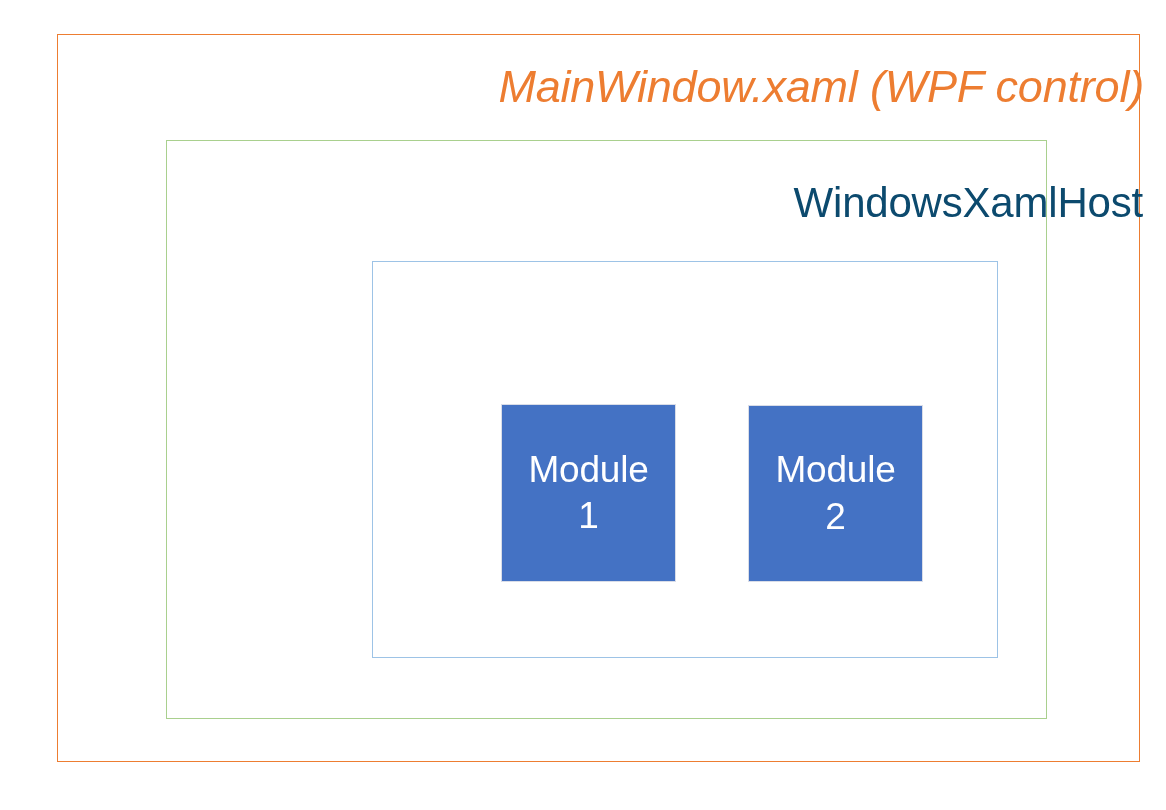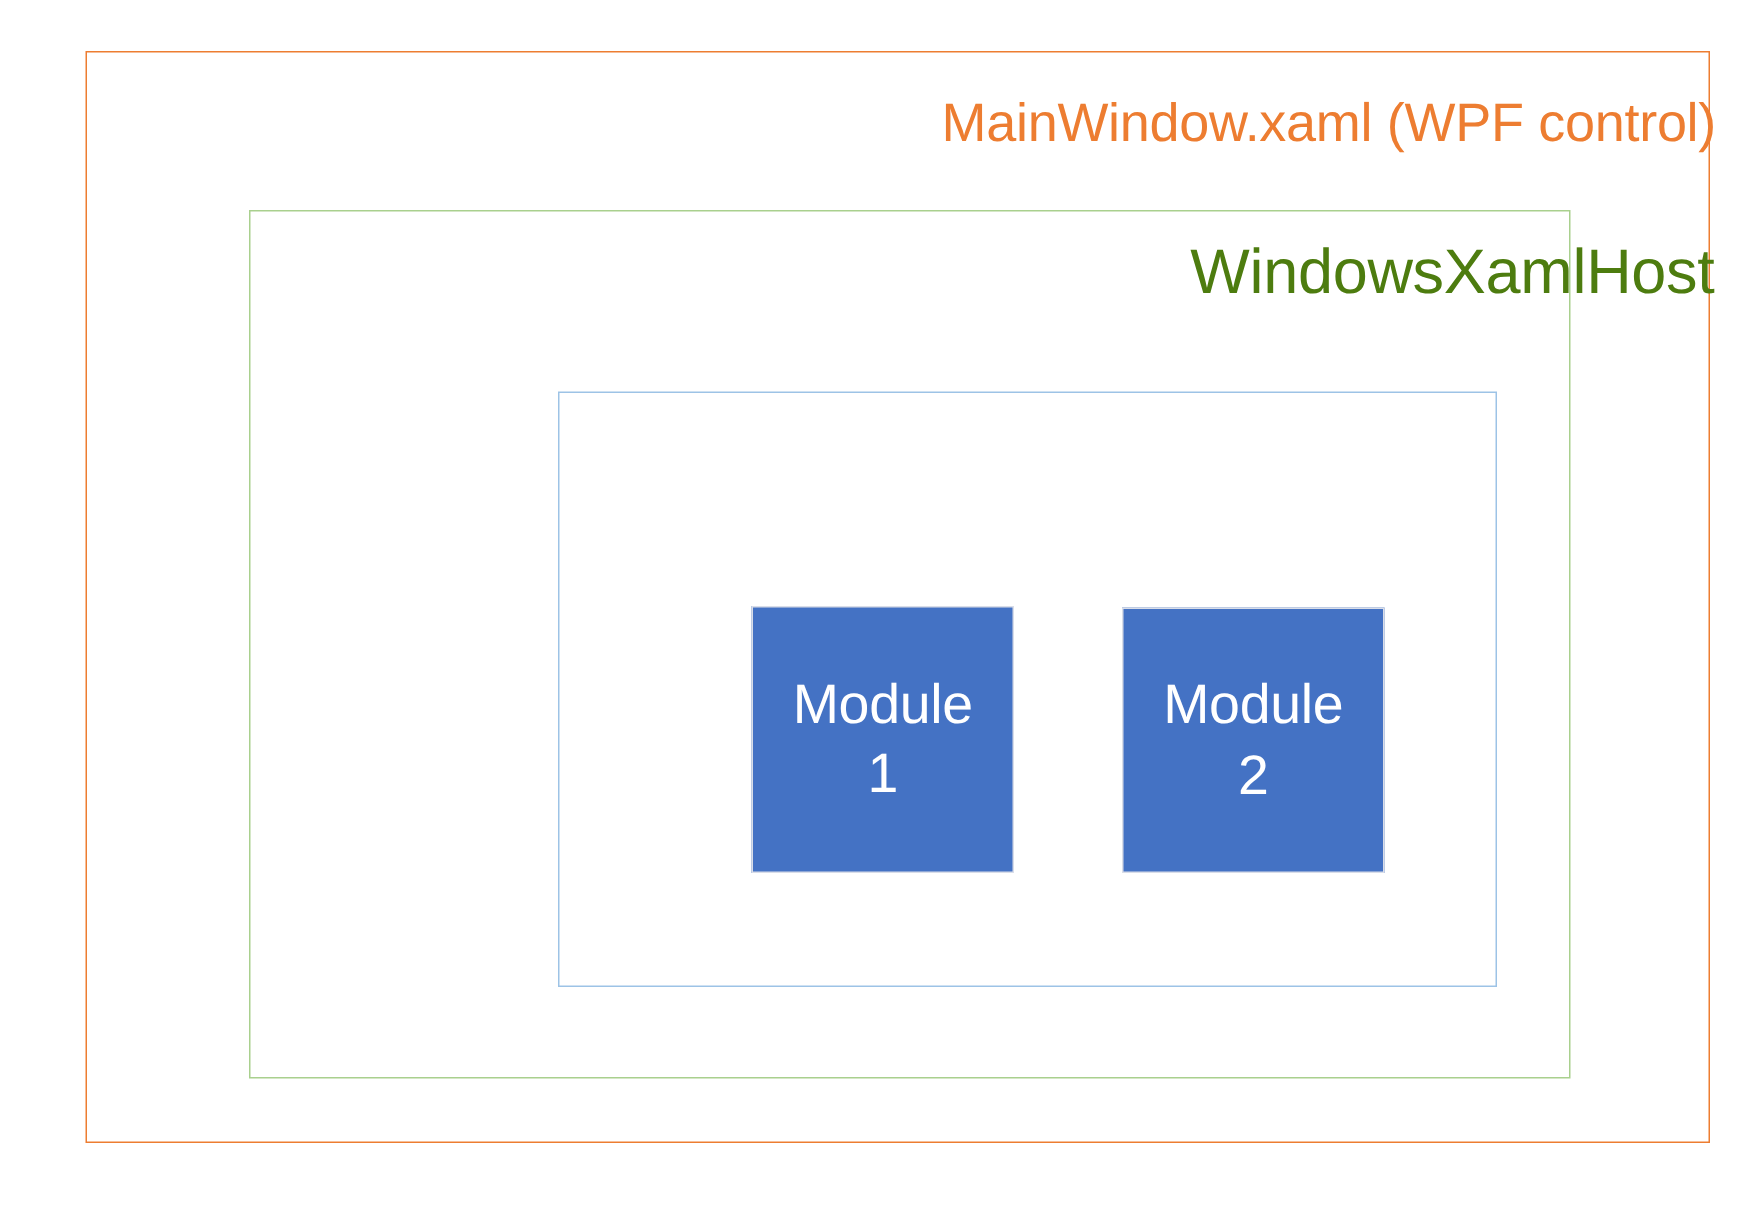--- a/index.html
+++ b/index.html
@@ -65,28 +65,29 @@
   .label {
     position: absolute;
     font-weight: 400;
     white-space: nowrap;
     line-height: 1;
     letter-spacing: -0.2px;
   }
   .label-wpf {
     right: 22px;
     top: 64px;
-    font-size: 36px;
+    font-size: 45px;
     color: #ED7D31;
+    font-style: italic;
   }
   .label-host {
     right: 23px;
-    top: 160px;
+    top: 182px;
     font-size: 42px;
-    color: #4d7c0f;
+    color: #0c4a6e;
   }
   .label-shell {
     right: 22px;
     top: 294px;
     font-size: 42px;
     color: #4472C4;
   }
 
   
   .module {

